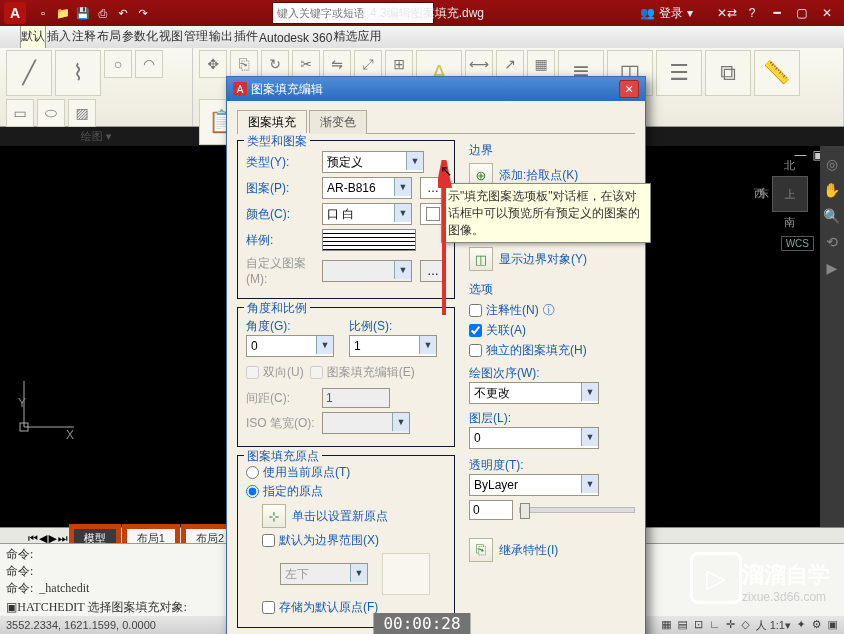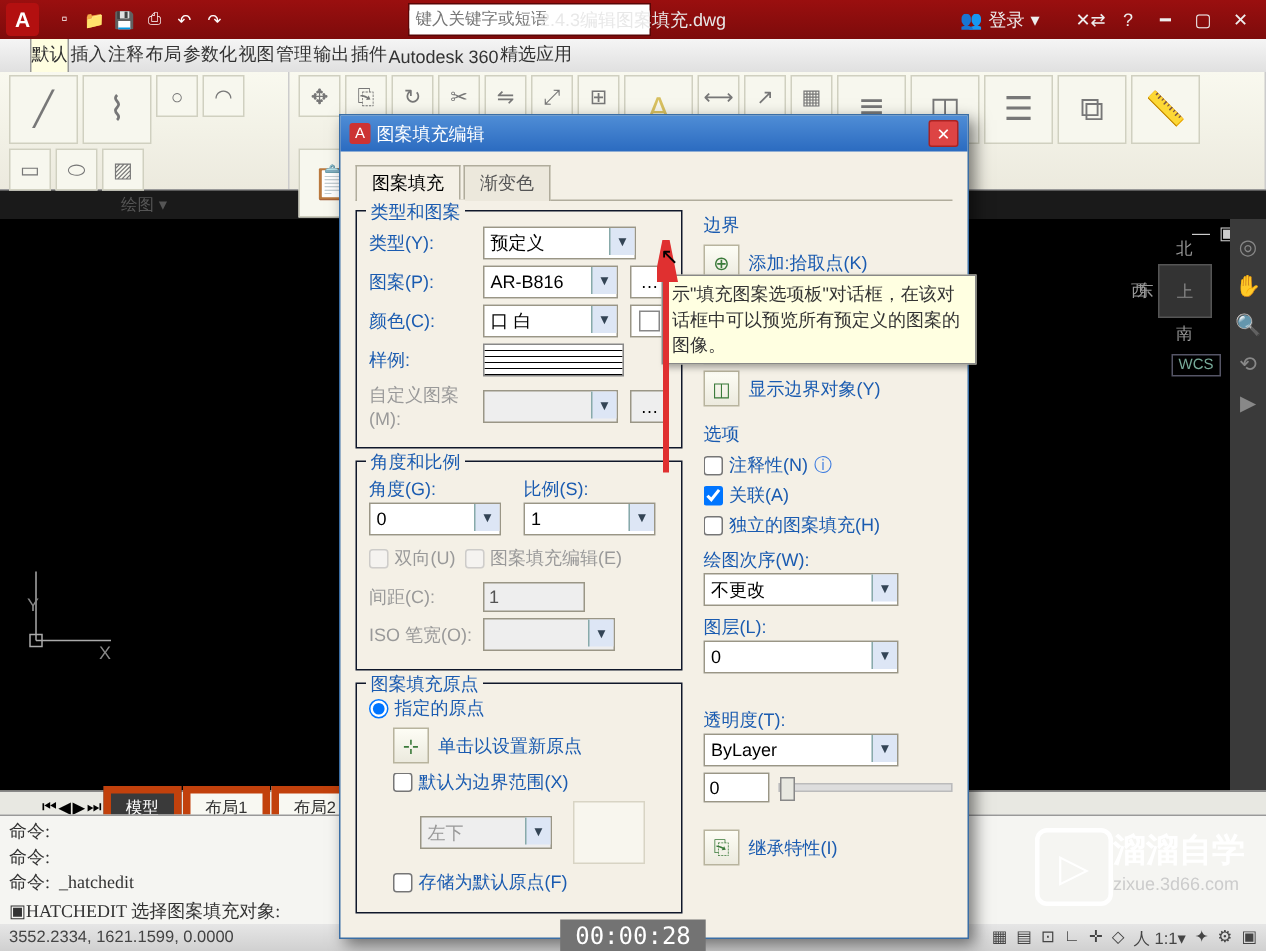--- a/index.html
+++ b/index.html
@@ -65,21 +65,21 @@
 .pattern-sample{width:92px;height:20px;background:repeating-linear-gradient(0deg,#000 0 1px,#fff 1px 4px),repeating-linear-gradient(90deg,#000 0 1px,transparent 1px 9px);border:1px solid #888}
 .input{border:1px solid #9a9686;background:#fff;height:18px;padding:0 3px;font-size:12px}
 .chk{display:flex;align-items:center;gap:4px;color:#1a5bb0;font-size:12px;margin:3px 0}
 .chk.dis{color:#999}
 .chk input{margin:0}
 .side-item{display:flex;align-items:center;gap:6px;margin:4px 0;color:#1a5bb0;font-size:12px}
 .side-ico-box{width:22px;height:22px;border:1px solid #b8b49e;background:linear-gradient(#fdfdf5,#eceade);display:flex;align-items:center;justify-content:center;font-size:13px;color:#3a7a3a}
 .tooltip{position:absolute;left:441px;top:183px;width:196px;background:#ffffe1;border:1px solid #888;padding:4px 6px;font-size:12px;color:#333;line-height:1.4;box-shadow:2px 2px 4px rgba(0,0,0,.3)}
 .arrow-red{position:absolute;left:438px;top:160px;width:12px;height:150px;pointer-events:none}
 .arrow-red svg{position:absolute;top:0;left:0}
-.watermark{position:absolute;right:14px;bottom:30px;display:flex;align-items:flex-start;gap:0;color:#fff}
+.watermark{position:absolute;right:14px;bottom:30px;display:flex;align-items:flex-end;gap:0;color:#fff}
 .watermark .logo{width:46px;height:46px;border:3px solid #fff;border-radius:8px;display:flex;align-items:center;justify-content:center;font-size:26px}
 .watermark .txt .t1{font-size:22px;font-weight:bold}
 .watermark .txt .t2{font-size:12px;color:#ccc}
 .timer{position:absolute;left:50%;bottom:0;transform:translateX(-50%);background:#737373;color:#fff;font-size:16px;font-family:monospace;padding:1px 10px}
 .radio{display:flex;align-items:center;gap:4px;color:#1a5bb0;font-size:12px;margin:2px 0}
 .radio input{margin:0}
 .sec-title{color:#1a5bb0;font-size:12px;margin:2px 0 4px 0}
 .slider-row{display:flex;align-items:center;gap:6px}
 .slider-box{border:1px solid #9a9686;background:#fff;width:36px;height:18px;font-size:12px;display:flex;align-items:center;padding:0 3px}
 .slider-track{flex:1;height:4px;background:#ddd;border:1px solid #bbb;position:relative}
@@ -331,20 +331,24 @@
               <div class="lbl dis">ISO 笔宽(O):</div>
               <div class="combo" style="width:78px;background:#eee">
                   <span class="arrow">▼</span>
                 </div>
             </div>
           </div>
 
           <div class="fieldset">
             <div class="fs-legend">图案填充原点</div>
             <label class="radio">
+                <input type="radio" name="orig" style="">
+                <span>使用当前原点(T)</span>
+              </label>
+            <label class="radio">
                 <input type="radio" name="orig" checked="" style="">
                 <span>指定的原点</span>
               </label>
             <div style="padding-left:16px">
               <div class="side-item">
                   <div class="side-ico-box">⊹</div>
                   <span>单击以设置新原点</span>
                 </div>
               <label class="chk">
                   <input type="checkbox" style="">
@@ -404,21 +408,21 @@
               <span>不更改</span>
               <span class="arrow">▼</span>
             </div>
 
           <div class="lbl" style="width:auto;margin-top:6px">图层(L):</div>
           <div class="combo" style="width:120px">
               <span>0</span>
               <span class="arrow">▼</span>
             </div>
 
-          <div class="lbl" style="width:auto;margin-top:23px">透明度(T):</div>
+          <div class="lbl" style="width:auto;margin-top:8px">透明度(T):</div>
           <div class="combo" style="width:120px">
               <span>ByLayer</span>
               <span class="arrow">▼</span>
             </div>
           <div class="slider-row" style="margin-top:4px">
             <div class="slider-box">0</div>
             <div class="slider-track">
                 <div class="slider-thumb"></div>
               </div>
           </div>

